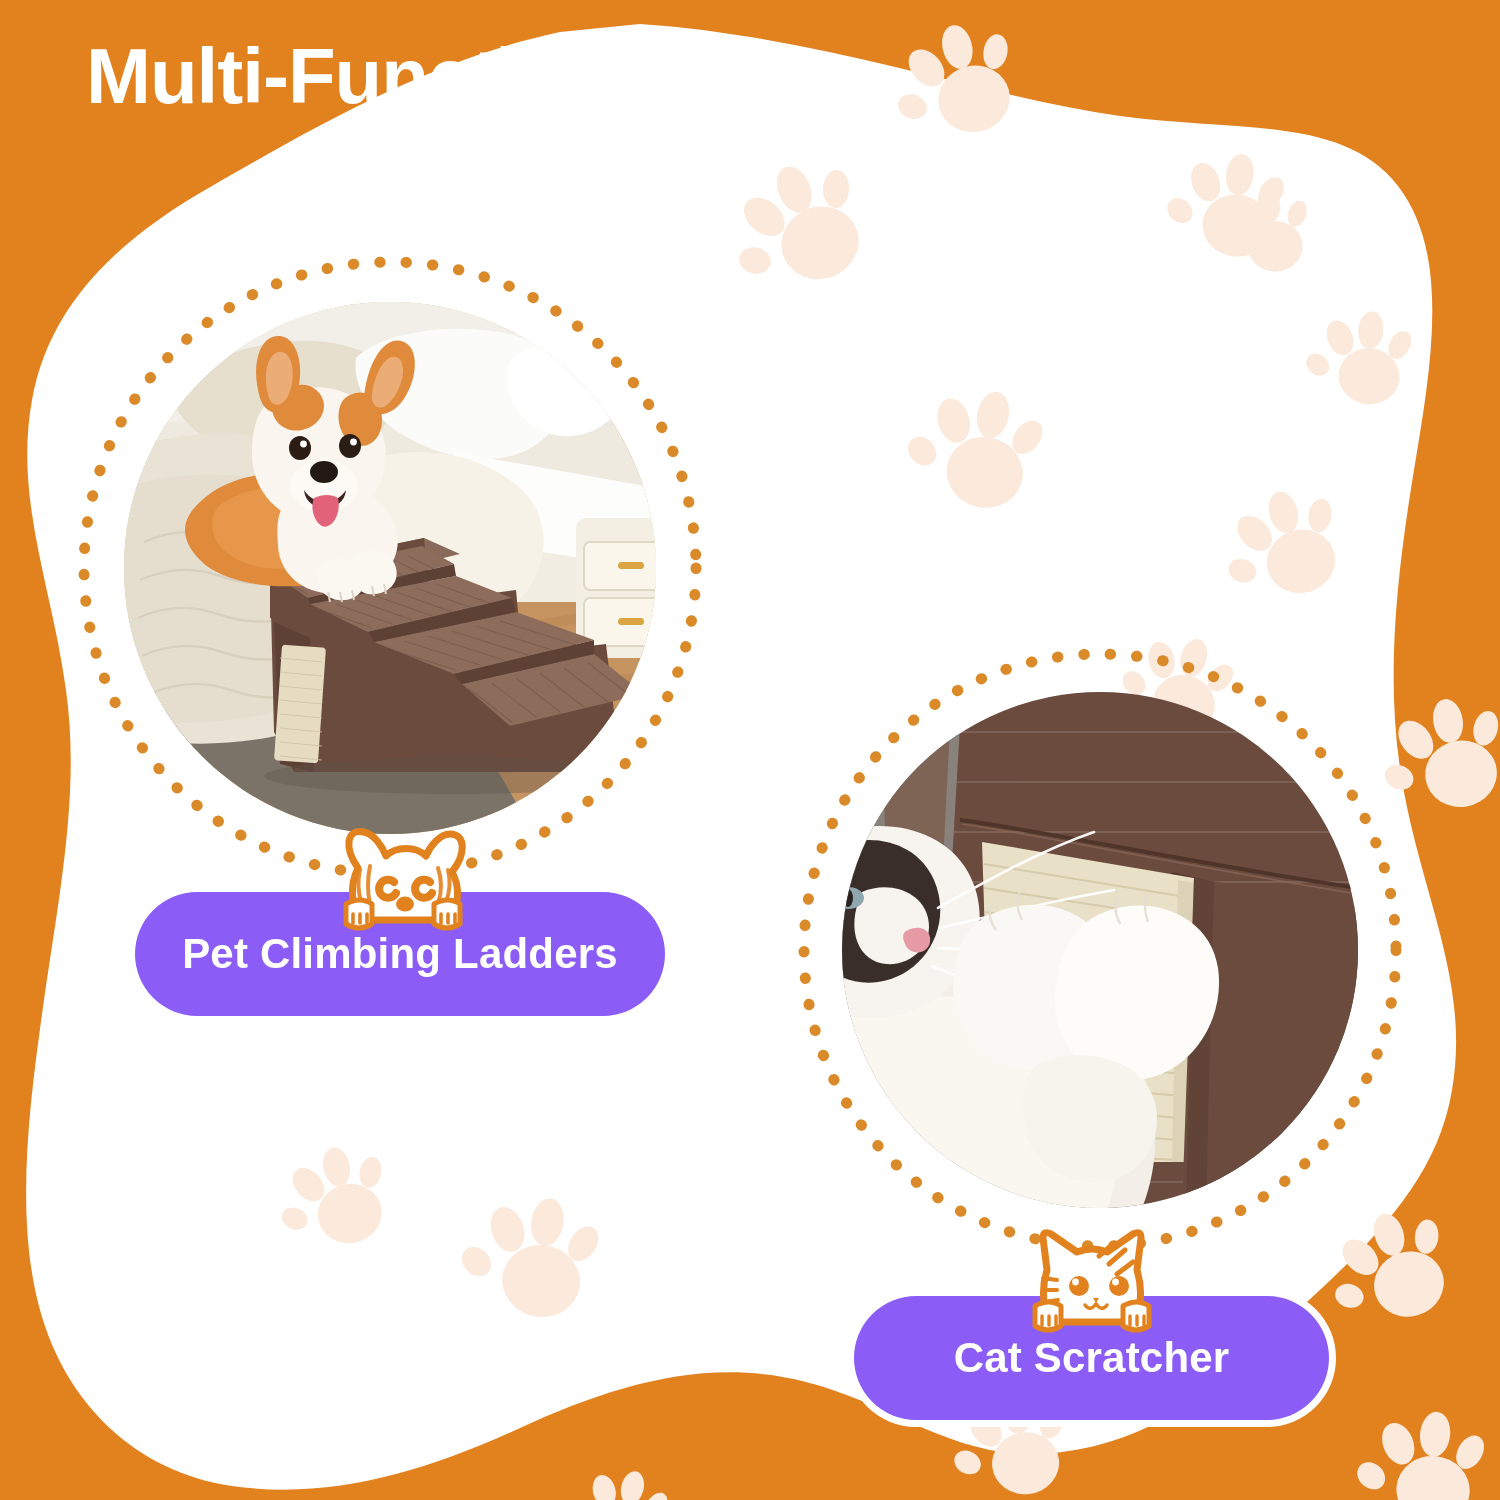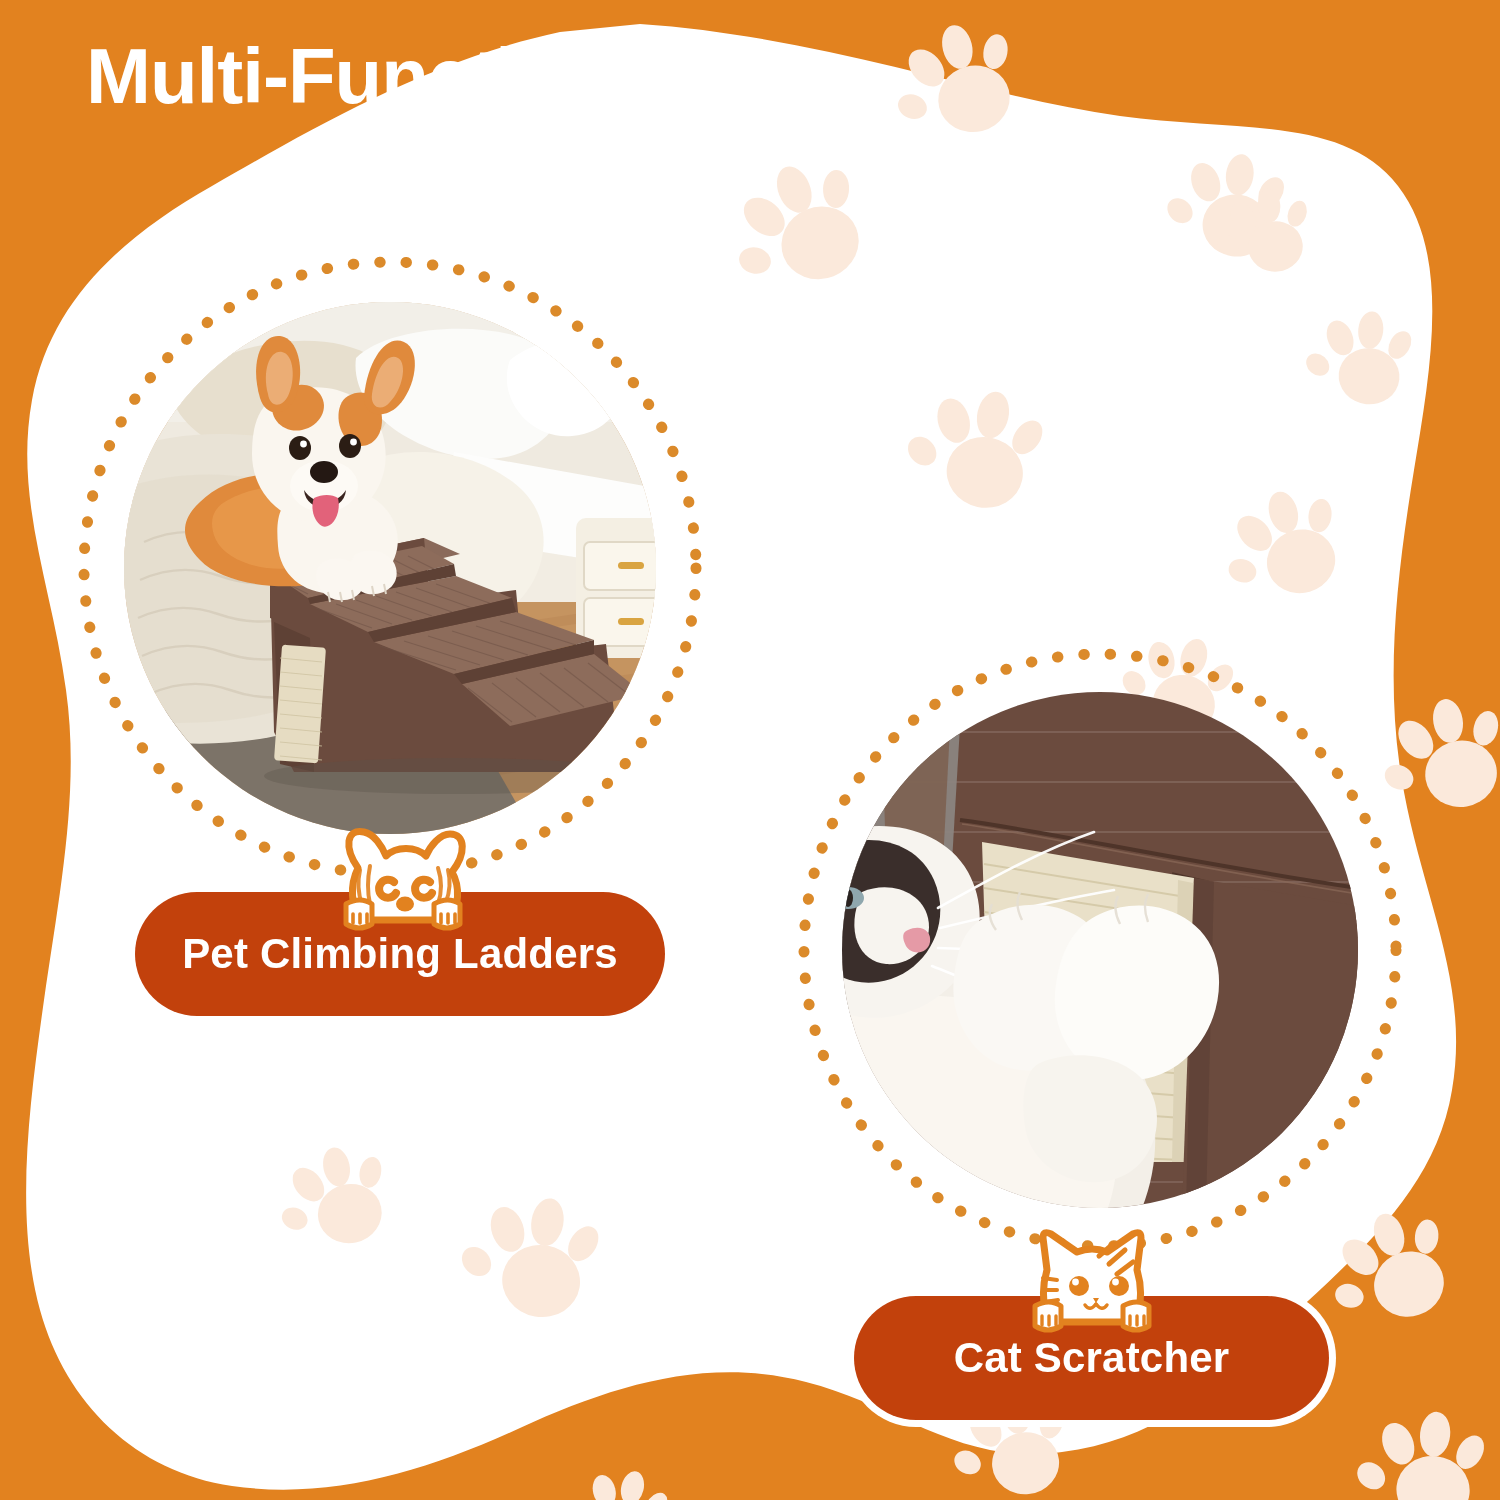--- a/index.html
+++ b/index.html
@@ -47,21 +47,21 @@
     overflow: hidden;
     left: 0; top: 0;
   }
   .dotted-ring {
     position: absolute;
     left: 0; top: 0;
   }
   
   .badge {
     position: absolute;
-    background: #c2410c;
+    background: #8b5cf6;
     border-radius: 999px;
     display: flex;
     align-items: center;
     justify-content: center;
     box-shadow: 0 0 0 7px #FFFFFF;
   }
   .badge-label {
     color: #FFFFFF;
     font-weight: bold;
     white-space: nowrap;

